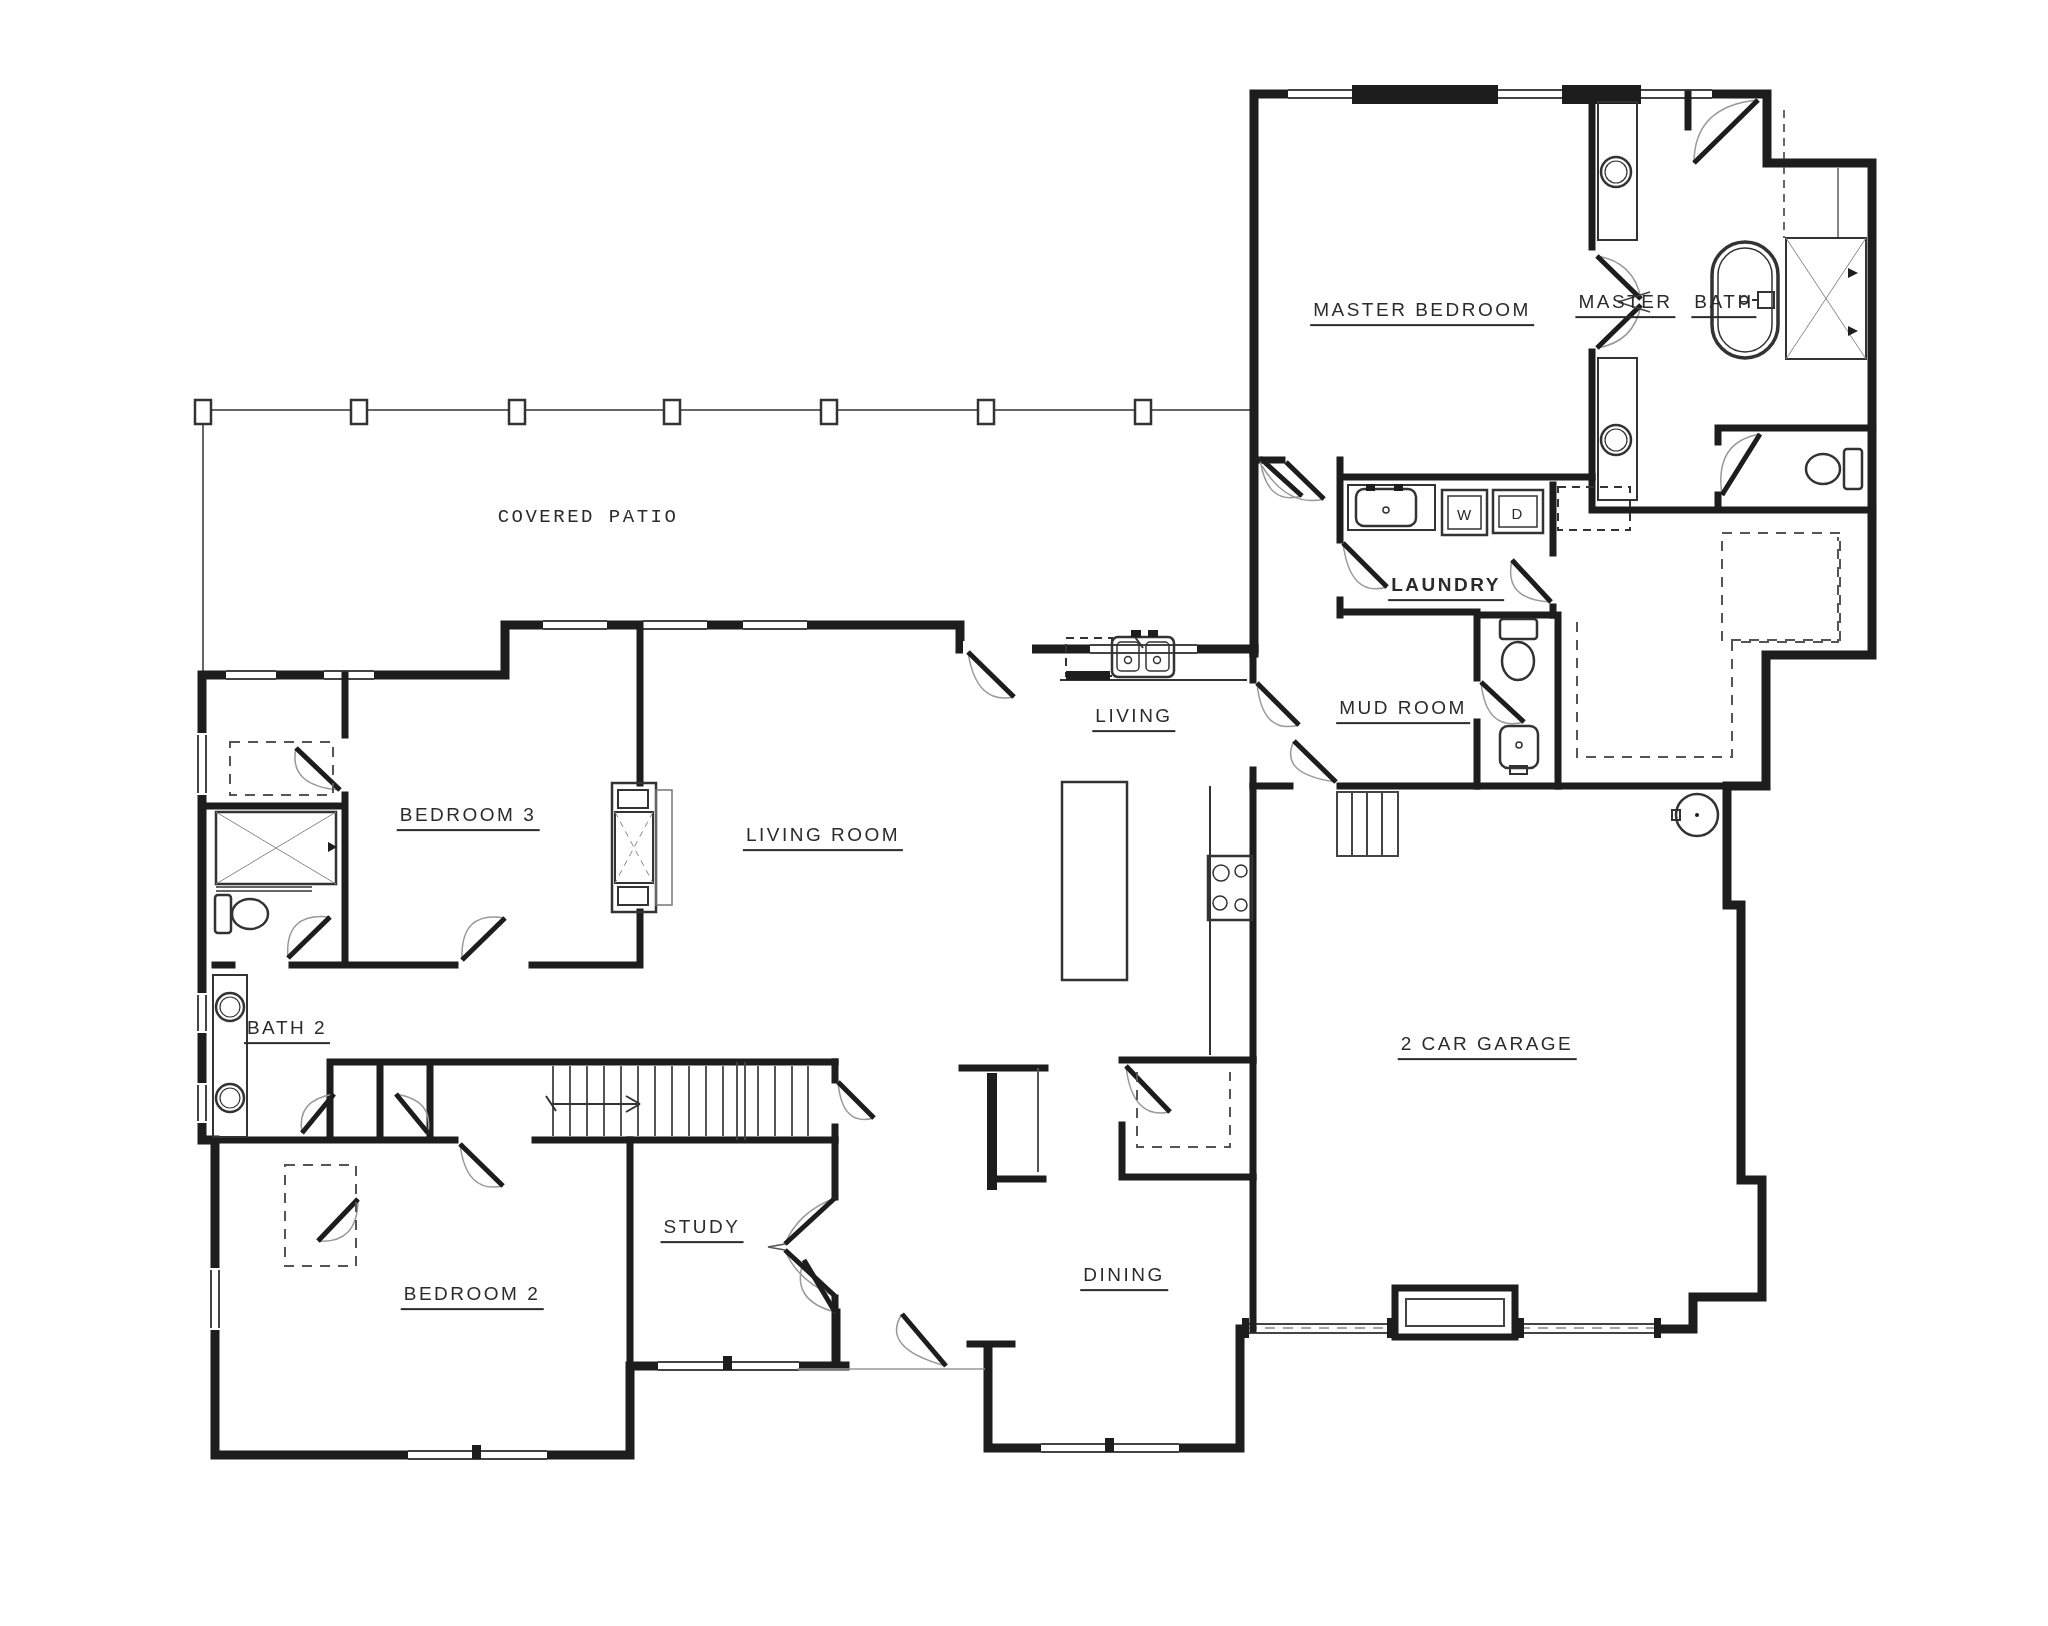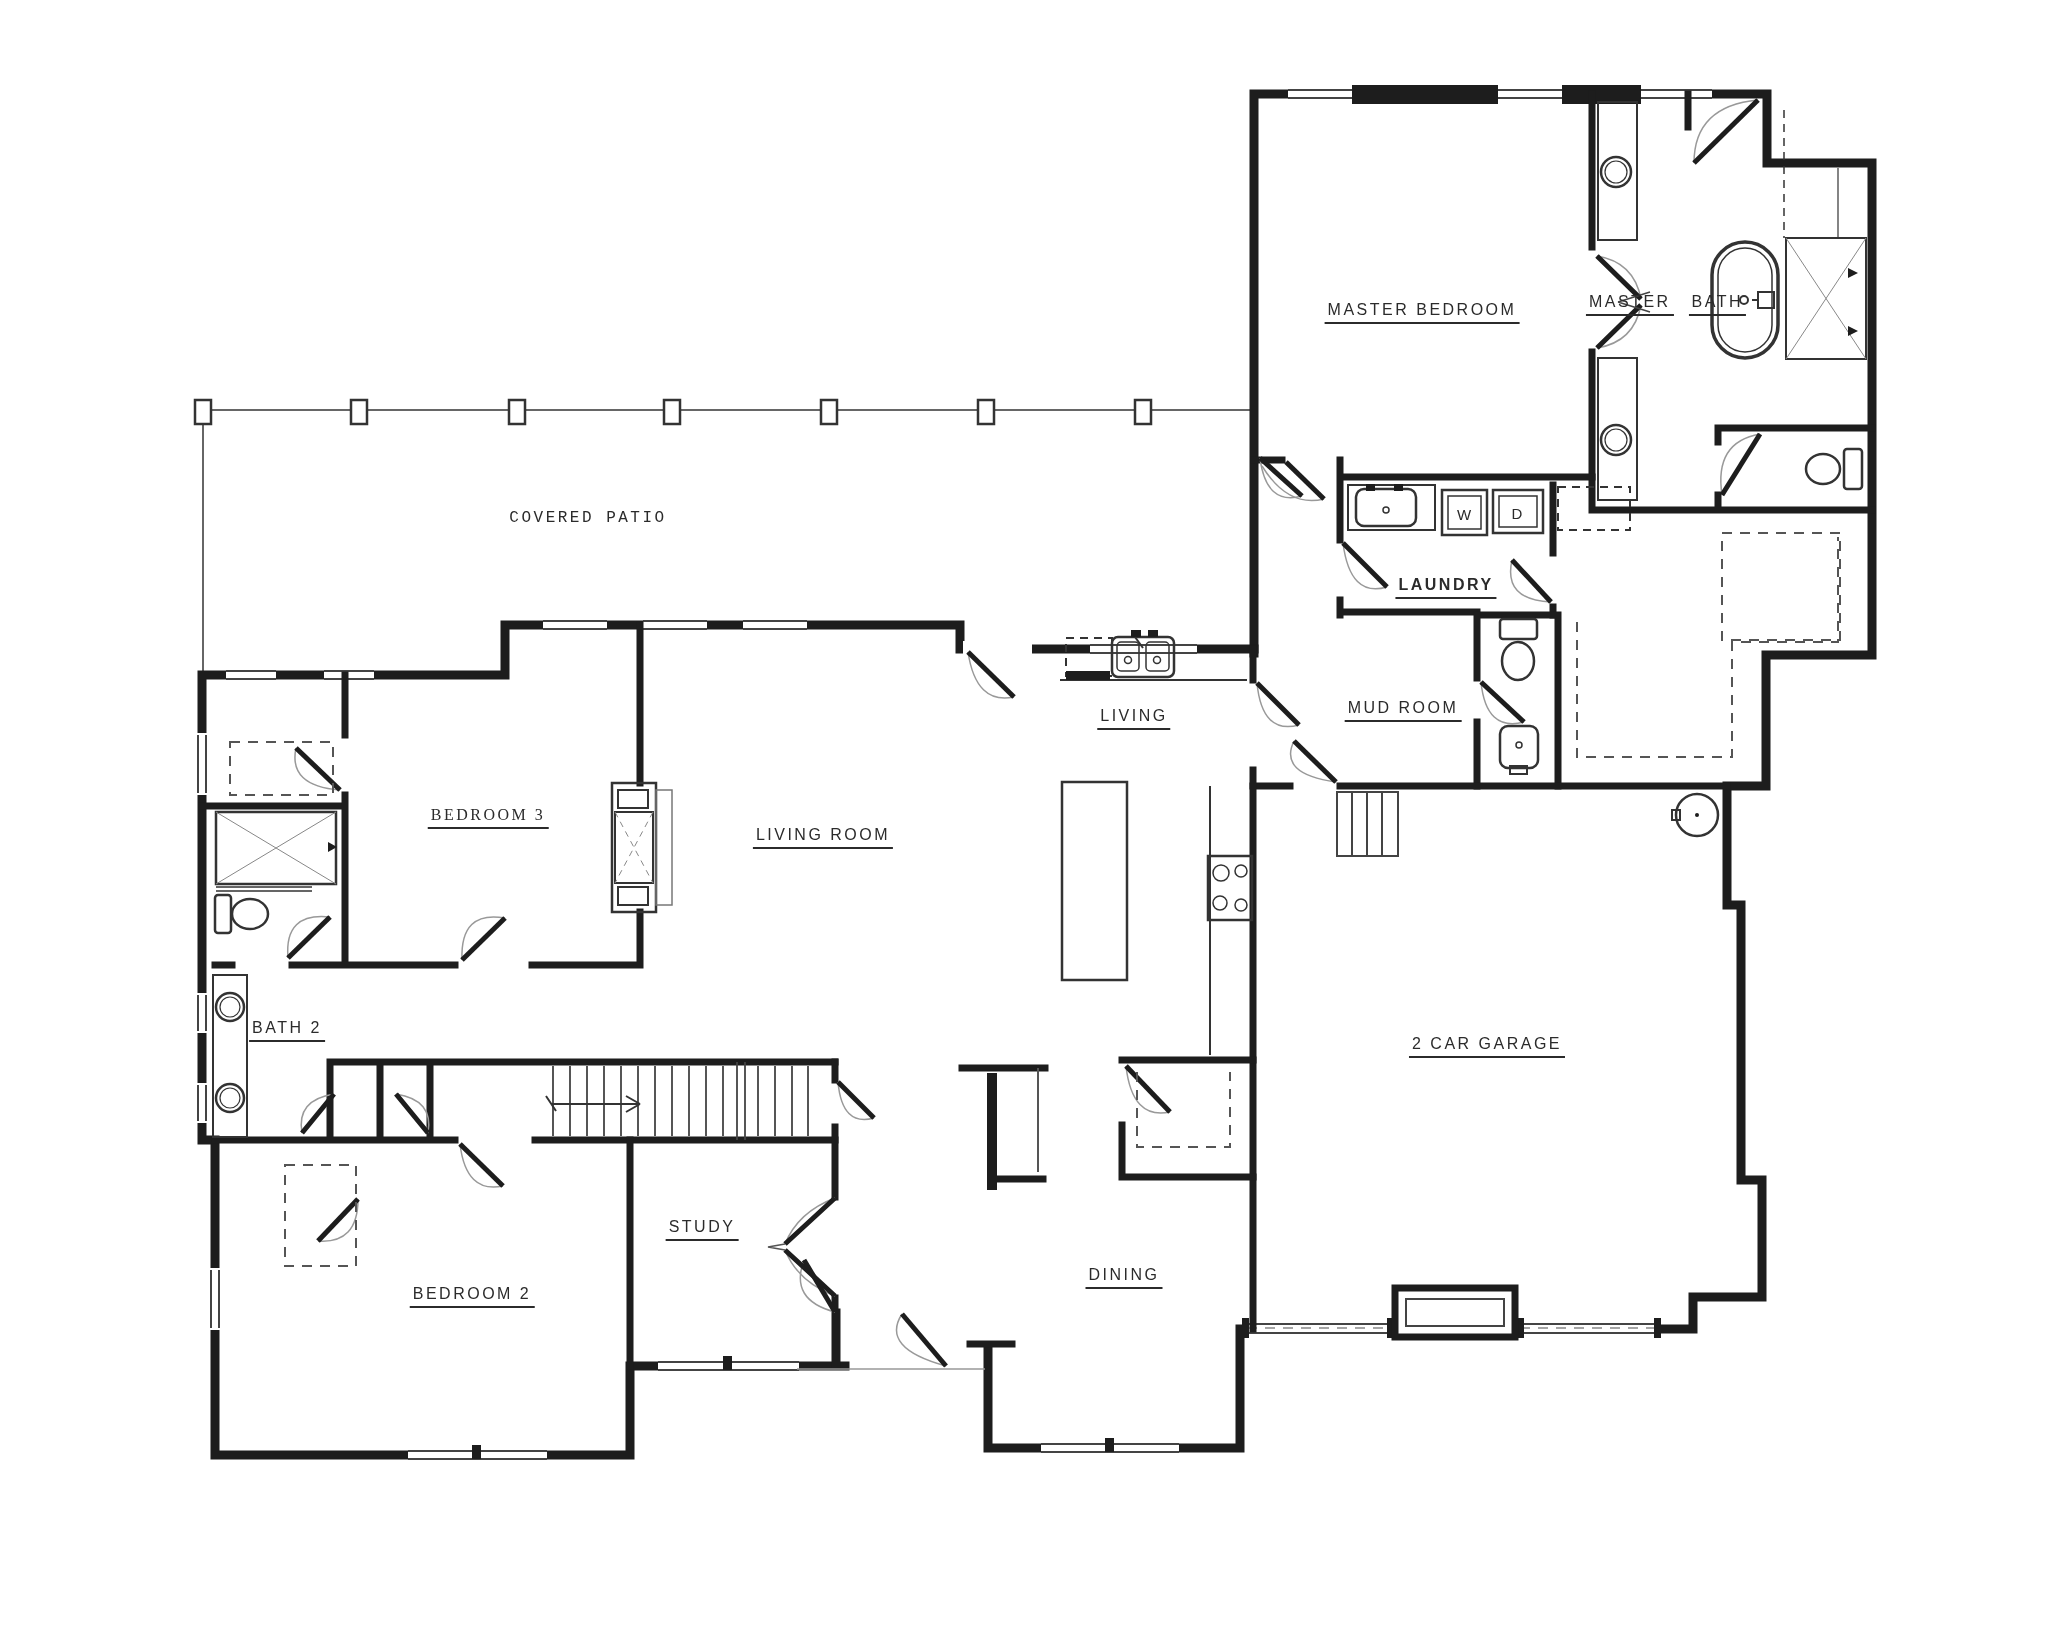--- a/index.html
+++ b/index.html
@@ -1,20 +1,20 @@
 <!DOCTYPE html>
 <html><head>
 <meta charset="utf-8">
 <style>
   html,body{margin:0;padding:0;background:#fff;}
   .plan{position:relative;width:2048px;height:1626px;background:#ffffff;
         font-family:"Liberation Sans", sans-serif;overflow:hidden;}
   .plan svg{position:absolute;left:0;top:0;}
   .room-label{position:absolute;transform:translate(-50%,-50%);
-      color:#2b2b2b;font-size:16px;letter-spacing:2.5px;white-space:nowrap;
+      color:#2b2b2b;font-size:19px;letter-spacing:2.5px;white-space:nowrap;
       text-align:center;line-height:1.25;}
   .room-label .ul{border-bottom:2px solid #2b2b2b;padding:0 3px 2px;display:inline-block;}
   .room-label.plain span{border-bottom:none;font-family:Liberation Mono, monospace;}
   .appliance-label{position:absolute;transform:translate(-50%,-50%);
       color:#2b2b2b;font-size:15px;letter-spacing:0;}
   .stack span{display:block;margin:1px 4px;}
 </style>
 </head>
 <body>
 
@@ -339,21 +339,21 @@
   </div>
 
   <div class="room-label" style="left:1446px;top:587px;font-weight:bold;"><span class="ul">LAUNDRY</span></div>
 
   <div class="room-label" style="left:1371px;top:710px;margin-left:32px;"><span class="ul">MUD ROOM</span></div>
 
   <div class="room-label" style="left:1134px;top:718px;"><span class="ul">LIVING</span></div>
 
   <div class="room-label" style="left:800px;top:837px;margin-left:23px;"><span class="ul">LIVING ROOM</span></div>
 
-  <div class="room-label" style="left:488px;top:817px;font-family:Liberation Serif, serif;"><span class="ul">BEDROOM 3</span></div>
+  <div class="room-label" style="left:468px;top:817px;"><span class="ul">BEDROOM 3</span></div>
 
   <div class="room-label" style="left:287px;top:1030px;"><span class="ul">BATH 2</span></div>
 
   <div class="room-label" style="left:472px;top:1296px;"><span class="ul">BEDROOM 2</span></div>
 
   <div class="room-label" style="left:702px;top:1229px;"><span class="ul">STUDY</span></div>
 
   <div class="room-label" style="left:1124px;top:1277px;"><span class="ul">DINING</span></div>
 
   <div class="room-label" style="left:1487px;top:1046px;"><span class="ul">2 CAR GARAGE</span></div>

